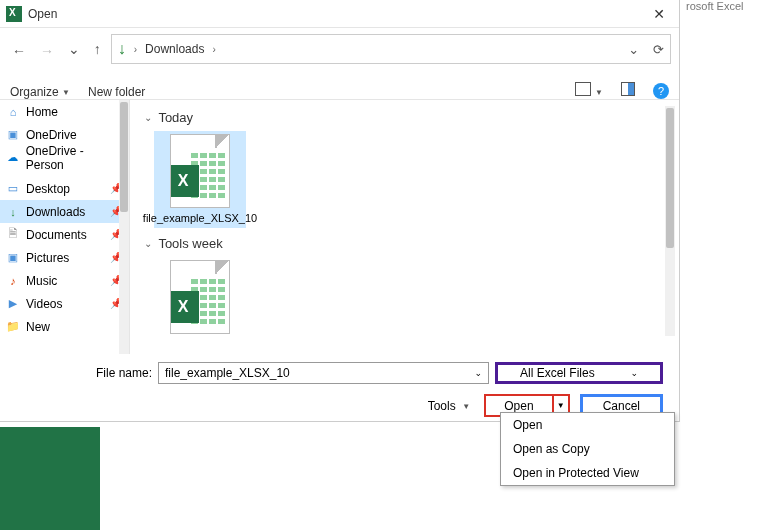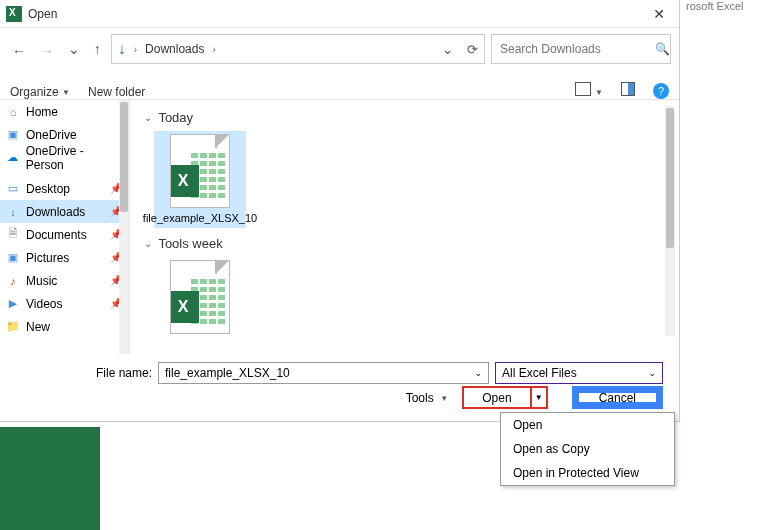--- a/index.html
+++ b/index.html
@@ -55,32 +55,32 @@
   .file-tile { width: 92px; display: flex; flex-direction: column; align-items: center; padding: 3px; }
   .file-tile.selected { background: #cce8ff; }
   .file-thumb { width: 60px; height: 74px; border: 1px solid #bbb; background: #fff; position: relative; overflow: hidden; }
   .fold { position: absolute; right: 0; top: 0; width: 14px; height: 14px; background: linear-gradient(135deg, #bbb 50%, #fff 50%); }
   .sheet-lines { position: absolute; right: 4px; top: 18px; width: 34px; }
   .sheet-lines div { height: 5px; margin-bottom: 3px; display: flex; gap: 2px; }
   .sheet-lines div span { width: 7px; background: #8fd19e; }
   .xl-badge { position: absolute; left: -4px; bottom: 10px; width: 32px; height: 32px; background: #217346; display: flex; align-items: center; justify-content: center; color: #fff; font-weight: bold; font-size: 16px; }
   .file-label { font-size: 11px; text-align: center; margin-top: 4px; line-height: 1.2; }
   .footer { padding: 8px 16px 10px 16px; }
-  .filerow { display: flex; align-items: center; gap: 6px; margin-bottom: 2px; }
+  .filerow { display: flex; align-items: center; gap: 6px; margin-bottom: 10px; }
   .filelabel { font-size: 12px; padding-left: 80px; }
   .filebox { flex: 1; height: 22px; border: 1px solid #999; display: flex; align-items: center; padding: 0 6px; font-size: 12px; }
   .filebox .drop-v { margin-left: auto; font-size: 9px; }
-  .filterbox { width: 168px; height: 22px; border: 1px solid #4c1d95; display: flex; align-items: center; padding: 0 6px; font-size: 12px; }
+  .filterbox { width: 168px; height: 22px; border: 3px solid #4c1d95; display: flex; align-items: center; padding: 0 22px; font-size: 12px; }
   .filterbox .drop-v { margin-left: auto; font-size: 9px; }
   .btnrow { display: flex; align-items: center; gap: 8px; justify-content: flex-end; }
   .tools-label { font-size: 12px; margin-right: 6px; }
   .btn-group { display: flex; }
   .open-btn { height: 23px; border: 2px solid #d93025; border-right: none; background: #fff; font-size: 12px; padding: 0 18px; display: flex; align-items: center; }
   .open-split { height: 23px; width: 18px; border: 2px solid #d93025; background: #fff; display: flex; align-items: center; justify-content: center; font-size: 8px; }
-  .cancel-btn { height: 23px; border: 7px solid #3b82f6; background: #fff; font-size: 12px; padding: 0 20px; margin-left: 16px; display: flex; align-items: center; }
+  .cancel-btn { height: 23px; border: 3px solid #3b82f6; background: #fff; font-size: 12px; padding: 0 20px; margin-left: 2px; display: flex; align-items: center; }
   .dropdown { position: absolute; left: 500px; top: 412px; width: 175px; background: #fff; border: 1px solid #999; box-shadow: 2px 2px 4px rgba(0,0,0,0.2); font-size: 12px; }
   .dropdown .mi { padding: 5px 12px; }
   .dropdown .mi.disabled { color: #aaa; }
 </style>
 </head>
 <body>
 
 <div class="bg-strip">rosoft Excel</div>
 <div class="bg-green"></div>
 
@@ -100,24 +100,20 @@
     </div>
     <div class="addressbar">
       <span class="addr-dl-icon">↓</span>
       <span class="addr-chev">›</span>
       <span class="addr-text">Downloads</span>
       <span class="addr-chev">›</span>
       <div class="addr-right">
         <span>⌄</span>
         <span>⟳</span>
       </div>
-    </div>
-    <div class="searchbox">
-      <input placeholder="Search Downloads" style="">
-      <span class="search-icon">🔍</span>
     </div>
   </div>
 
   <div class="toolbar">
     <span><span>Organize</span> <span class="drop">▼</span></span>
     <span>New folder</span>
     <span class="spacer"></span>
     <span><span class="view-icon"></span><span class="drop">▼</span></span>
     <span><span class="preview-icon"></span></span>
     <span class="help-icon">?</span>

